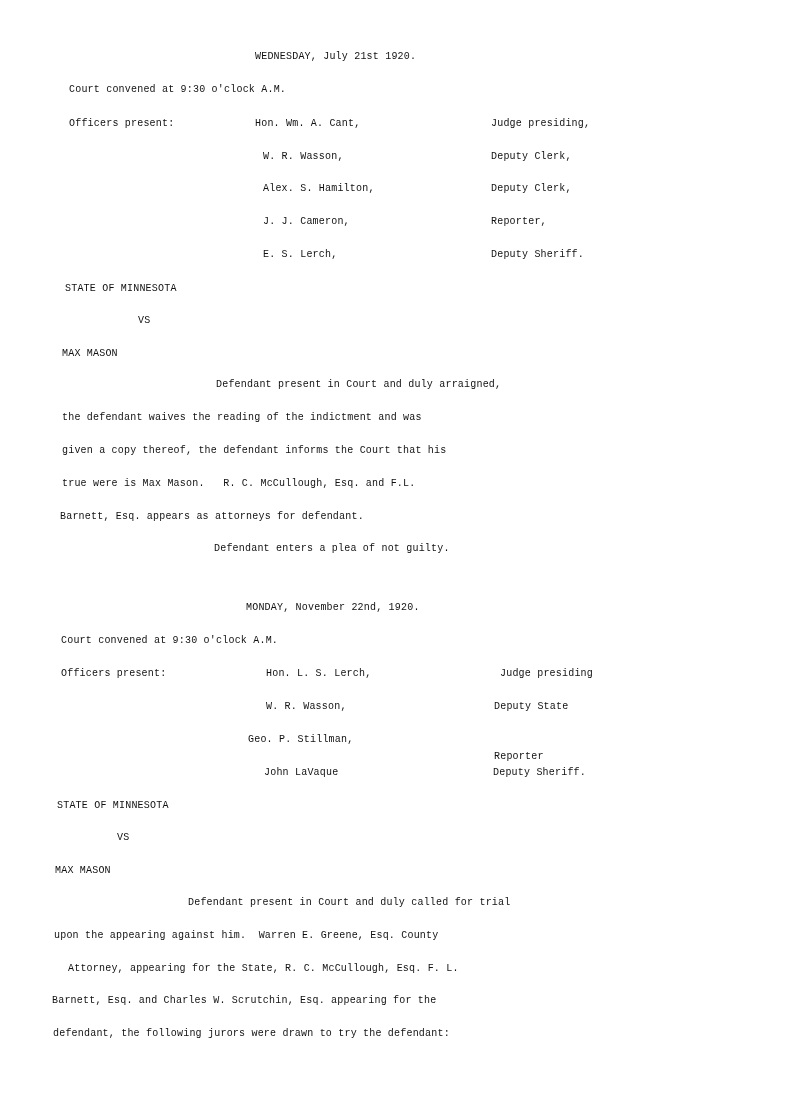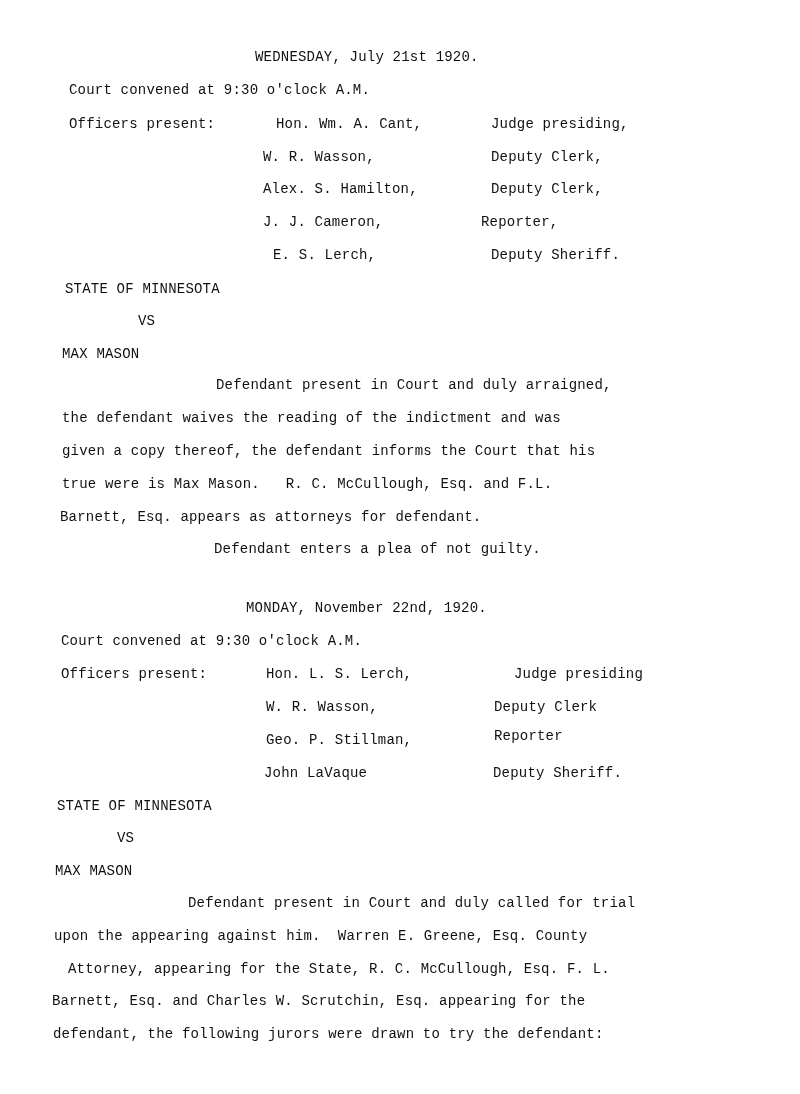--- a/index.html
+++ b/index.html
@@ -1,60 +1,60 @@
 <!DOCTYPE html>
 <html><head>
 <meta charset="utf-8">
 <style>
   html, body { margin: 0; padding: 0; background: #ffffff; }
   body { width: 800px; height: 1094px; position: relative; overflow: hidden;
          font-family: "Liberation Mono", "DejaVu Sans Mono", monospace; color: #111; }
-  .ln { position: absolute; white-space: pre; font-size: 14px; line-height: 18px; letter-spacing: 0.2px; }
+  .ln { position: absolute; white-space: pre; font-size: 10px; line-height: 18px; letter-spacing: 0.2px; }
 </style>
 </head>
 <body>
 
 <div>
 
   <div class="ln" style="left:255px;top:48px">WEDNESDAY, July 21st 1920.</div>
   <div class="ln" style="left:69px;top:81px">Court convened at 9:30 o'clock A.M.</div>
   <div class="ln" style="left:69px;top:115px">Officers present:</div>
 
-  <div class="ln" style="left:276px;top:115px">Hon. Wm. A. Cant,</div>
+  <div class="ln" style="left:255px;top:115px">Hon. Wm. A. Cant,</div>
   <div class="ln" style="left:491px;top:115px">Judge presiding,</div>
   <div class="ln" style="left:263px;top:148px">W. R. Wasson,</div>
   <div class="ln" style="left:491px;top:148px">Deputy Clerk,</div>
   <div class="ln" style="left:263px;top:180px">Alex. S. Hamilton,</div>
   <div class="ln" style="left:491px;top:180px">Deputy Clerk,</div>
   <div class="ln" style="left:263px;top:213px">J. J. Cameron,</div>
-  <div class="ln" style="left:481px;top:213px">Reporter,</div>
-  <div class="ln" style="left:273px;top:246px">E. S. Lerch,</div>
+  <div class="ln" style="left:491px;top:213px">Reporter,</div>
+  <div class="ln" style="left:263px;top:246px">E. S. Lerch,</div>
   <div class="ln" style="left:491px;top:246px">Deputy Sheriff.</div>
 
   <div class="ln" style="left:65px;top:280px">STATE OF MINNESOTA</div>
   <div class="ln" style="left:138px;top:312px">VS</div>
   <div class="ln" style="left:62px;top:345px">MAX MASON</div>
 
   <div class="ln" style="left:216px;top:376px">Defendant present in Court and duly arraigned,</div>
   <div class="ln" style="left:62px;top:409px">the defendant waives the reading of the indictment and was</div>
   <div class="ln" style="left:62px;top:442px">given a copy thereof, the defendant informs the Court that his</div>
   <div class="ln" style="left:62px;top:475px">true were is Max Mason.   R. C. McCullough, Esq. and F.L.</div>
   <div class="ln" style="left:60px;top:508px">Barnett, Esq. appears as attorneys for defendant.</div>
   <div class="ln" style="left:214px;top:540px">Defendant enters a plea of not guilty.</div>
 
   <div class="ln" style="left:246px;top:599px">MONDAY, November 22nd, 1920.</div>
   <div class="ln" style="left:61px;top:632px">Court convened at 9:30 o'clock A.M.</div>
   <div class="ln" style="left:61px;top:665px">Officers present:</div>
 
   <div class="ln" style="left:266px;top:665px">Hon. L. S. Lerch,</div>
-  <div class="ln" style="left:514px;top:665px">Judge presiding</div>
+  <div class="ln" style="left:500px;top:665px">Judge presiding</div>
   <div class="ln" style="left:266px;top:698px">W. R. Wasson,</div>
-  <div class="ln" style="left:494px;top:698px">Deputy Clerk</div>
-  <div class="ln" style="left:266px;top:731px">Geo. P. Stillman,</div>
-  <div class="ln" style="left:494px;top:727px">Reporter</div>
+  <div class="ln" style="left:494px;top:698px">Deputy State</div>
+  <div class="ln" style="left:248px;top:731px">Geo. P. Stillman,</div>
+  <div class="ln" style="left:494px;top:748px">Reporter</div>
   <div class="ln" style="left:264px;top:764px">John LaVaque</div>
   <div class="ln" style="left:493px;top:764px">Deputy Sheriff.</div>
 
   <div class="ln" style="left:57px;top:797px">STATE OF MINNESOTA</div>
   <div class="ln" style="left:117px;top:829px">VS</div>
   <div class="ln" style="left:55px;top:862px">MAX MASON</div>
 
   <div class="ln" style="left:188px;top:894px">Defendant present in Court and duly called for trial</div>
   <div class="ln" style="left:54px;top:927px">upon the appearing against him.  Warren E. Greene, Esq. County</div>
   <div class="ln" style="left:68px;top:960px">Attorney, appearing for the State, R. C. McCullough, Esq. F. L.</div>

